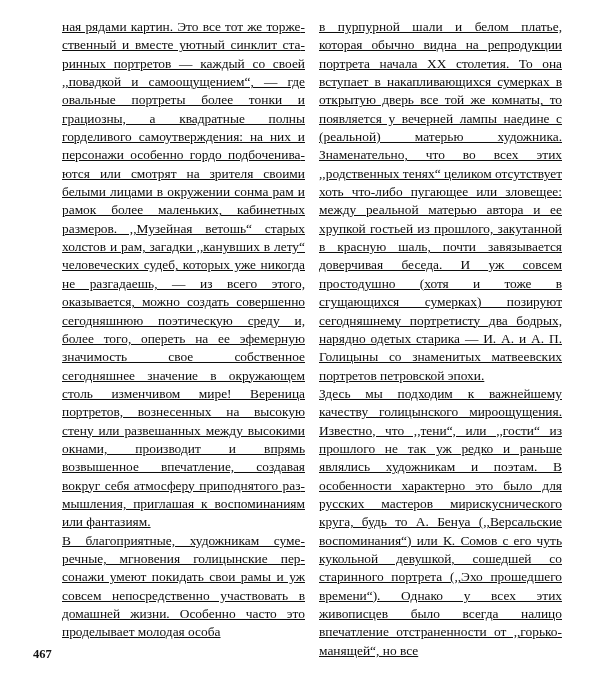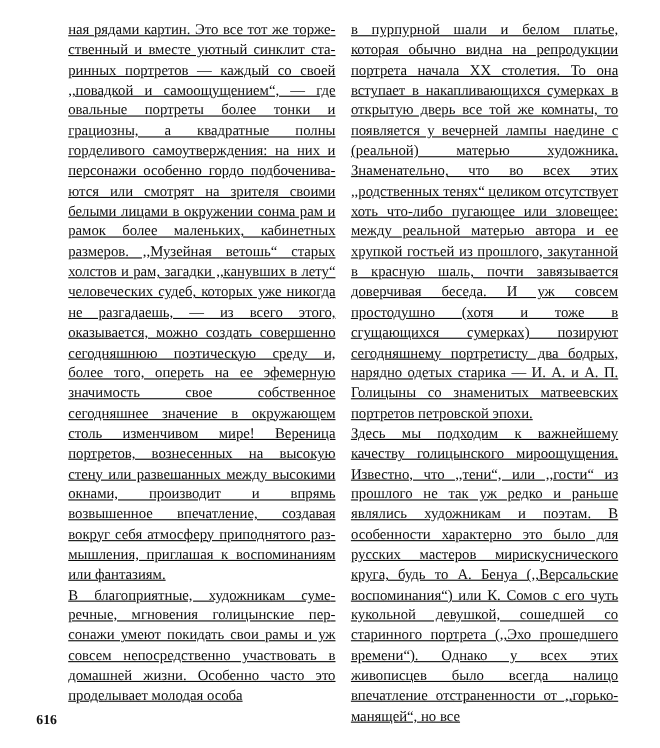--- a/index.html
+++ b/index.html
@@ -65,15 +65,15 @@
       <p>В благоприятные, художникам су­ме­речные, мгновения голицынские пер­сонажи умеют покидать свои рамы и уж совсем непосредственно участво­вать в домашней жизни. Особенно часто это проделывает молодая особа</p>
     </div>
 
     <div class="col">
       <p>в пурпурной шали и белом платье, которая обычно видна на ре­про­дук­ции портрета начала XX столетия. То она вступает в накапливающихся сумерках в открытую дверь все той же комнаты, то появляется у вечерней лампы наедине с (реальной) матерью художника. Знаменательно, что во всех этих ,,родственных тенях“ цели­ком отсутствует хоть что-либо пугаю­щее или зловещее: между реальной матерью автора и ее хрупкой гостьей из прошлого, закутанной в красную шаль, почти завязывается доверчивая беседа. И уж совсем простодушно (хотя и тоже в сгущающихся сумер­ках) позируют сегодняшнему порт­ре­тисту два бодрых, нарядно одетых старика — И. А. и А. П. Голицыны со знаменитых матвеевских портретов петровской эпохи.</p>
       <p>Здесь мы подходим к важнейшему качеству голицынского ми­ро­ощу­ще­ния. Известно, что ,,тени“, или ,,го­сти“ из прошлого не так уж редко и раньше являлись художникам и поэ­там. В особенности характерно это было для русских мастеров ми­рис­ку­снического круга, будь то А. Бенуа (,,Версальские воспоминания“) или К. Сомов с его чуть кукольной деву­шкой, сошедшей со старинного порт­рета (,,Эхо прошедшего времени“). Однако у всех этих живописцев было всегда налицо впечатление от­стра­нен­ности от ,,горько-манящей“, но все</p>
     </div>
 
   </div>
 
-  <div class="page-number">616</div>
+  <div class="page-number">467</div>
 
 </div>
 
 </body></html>

